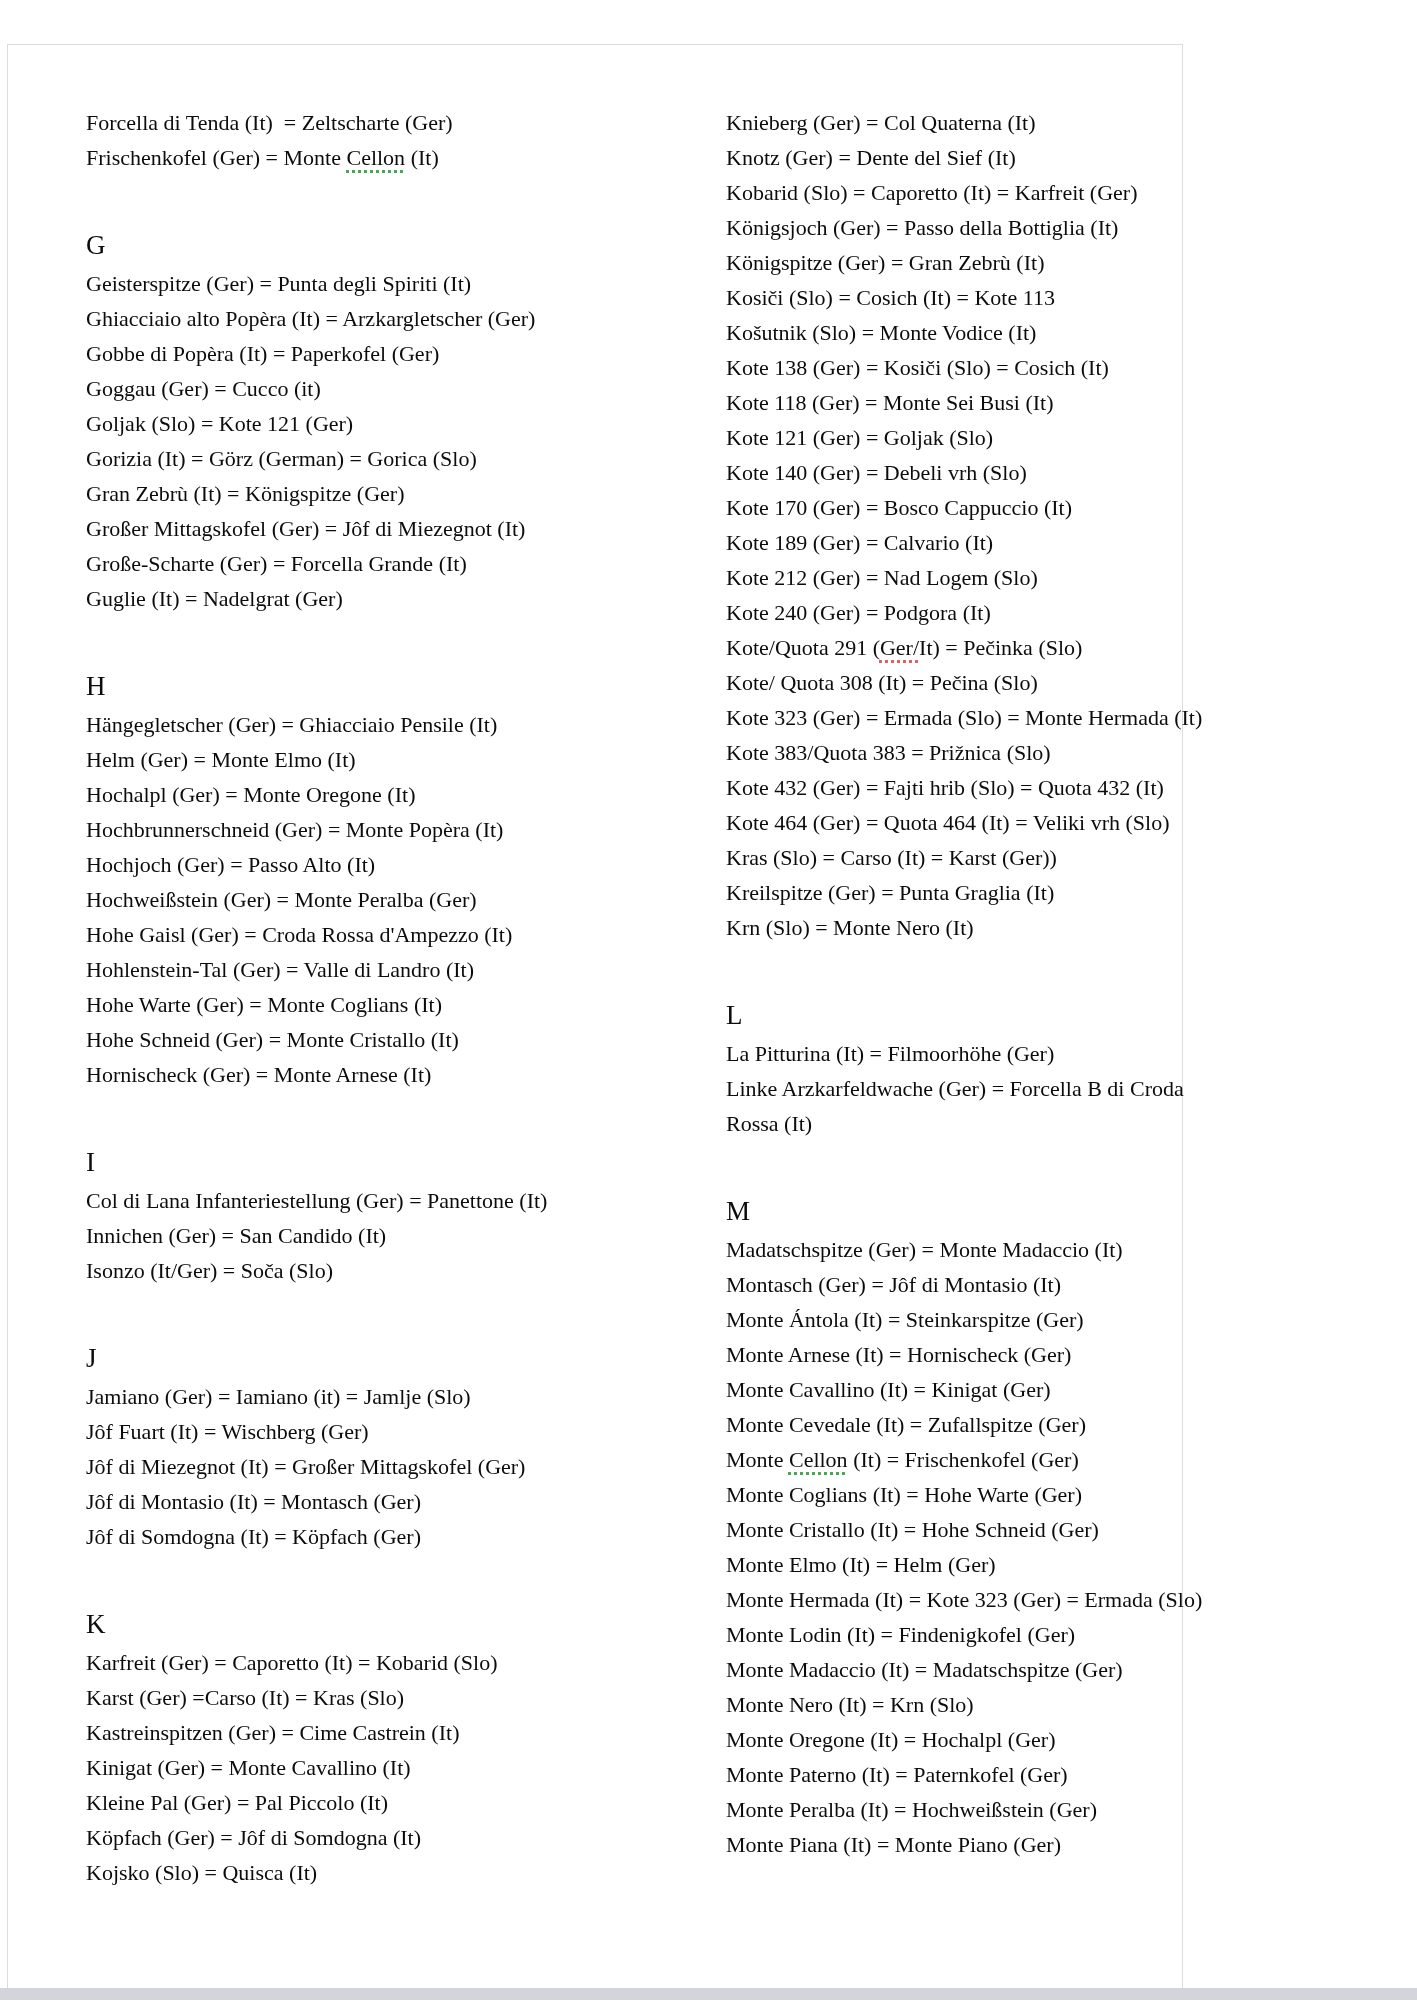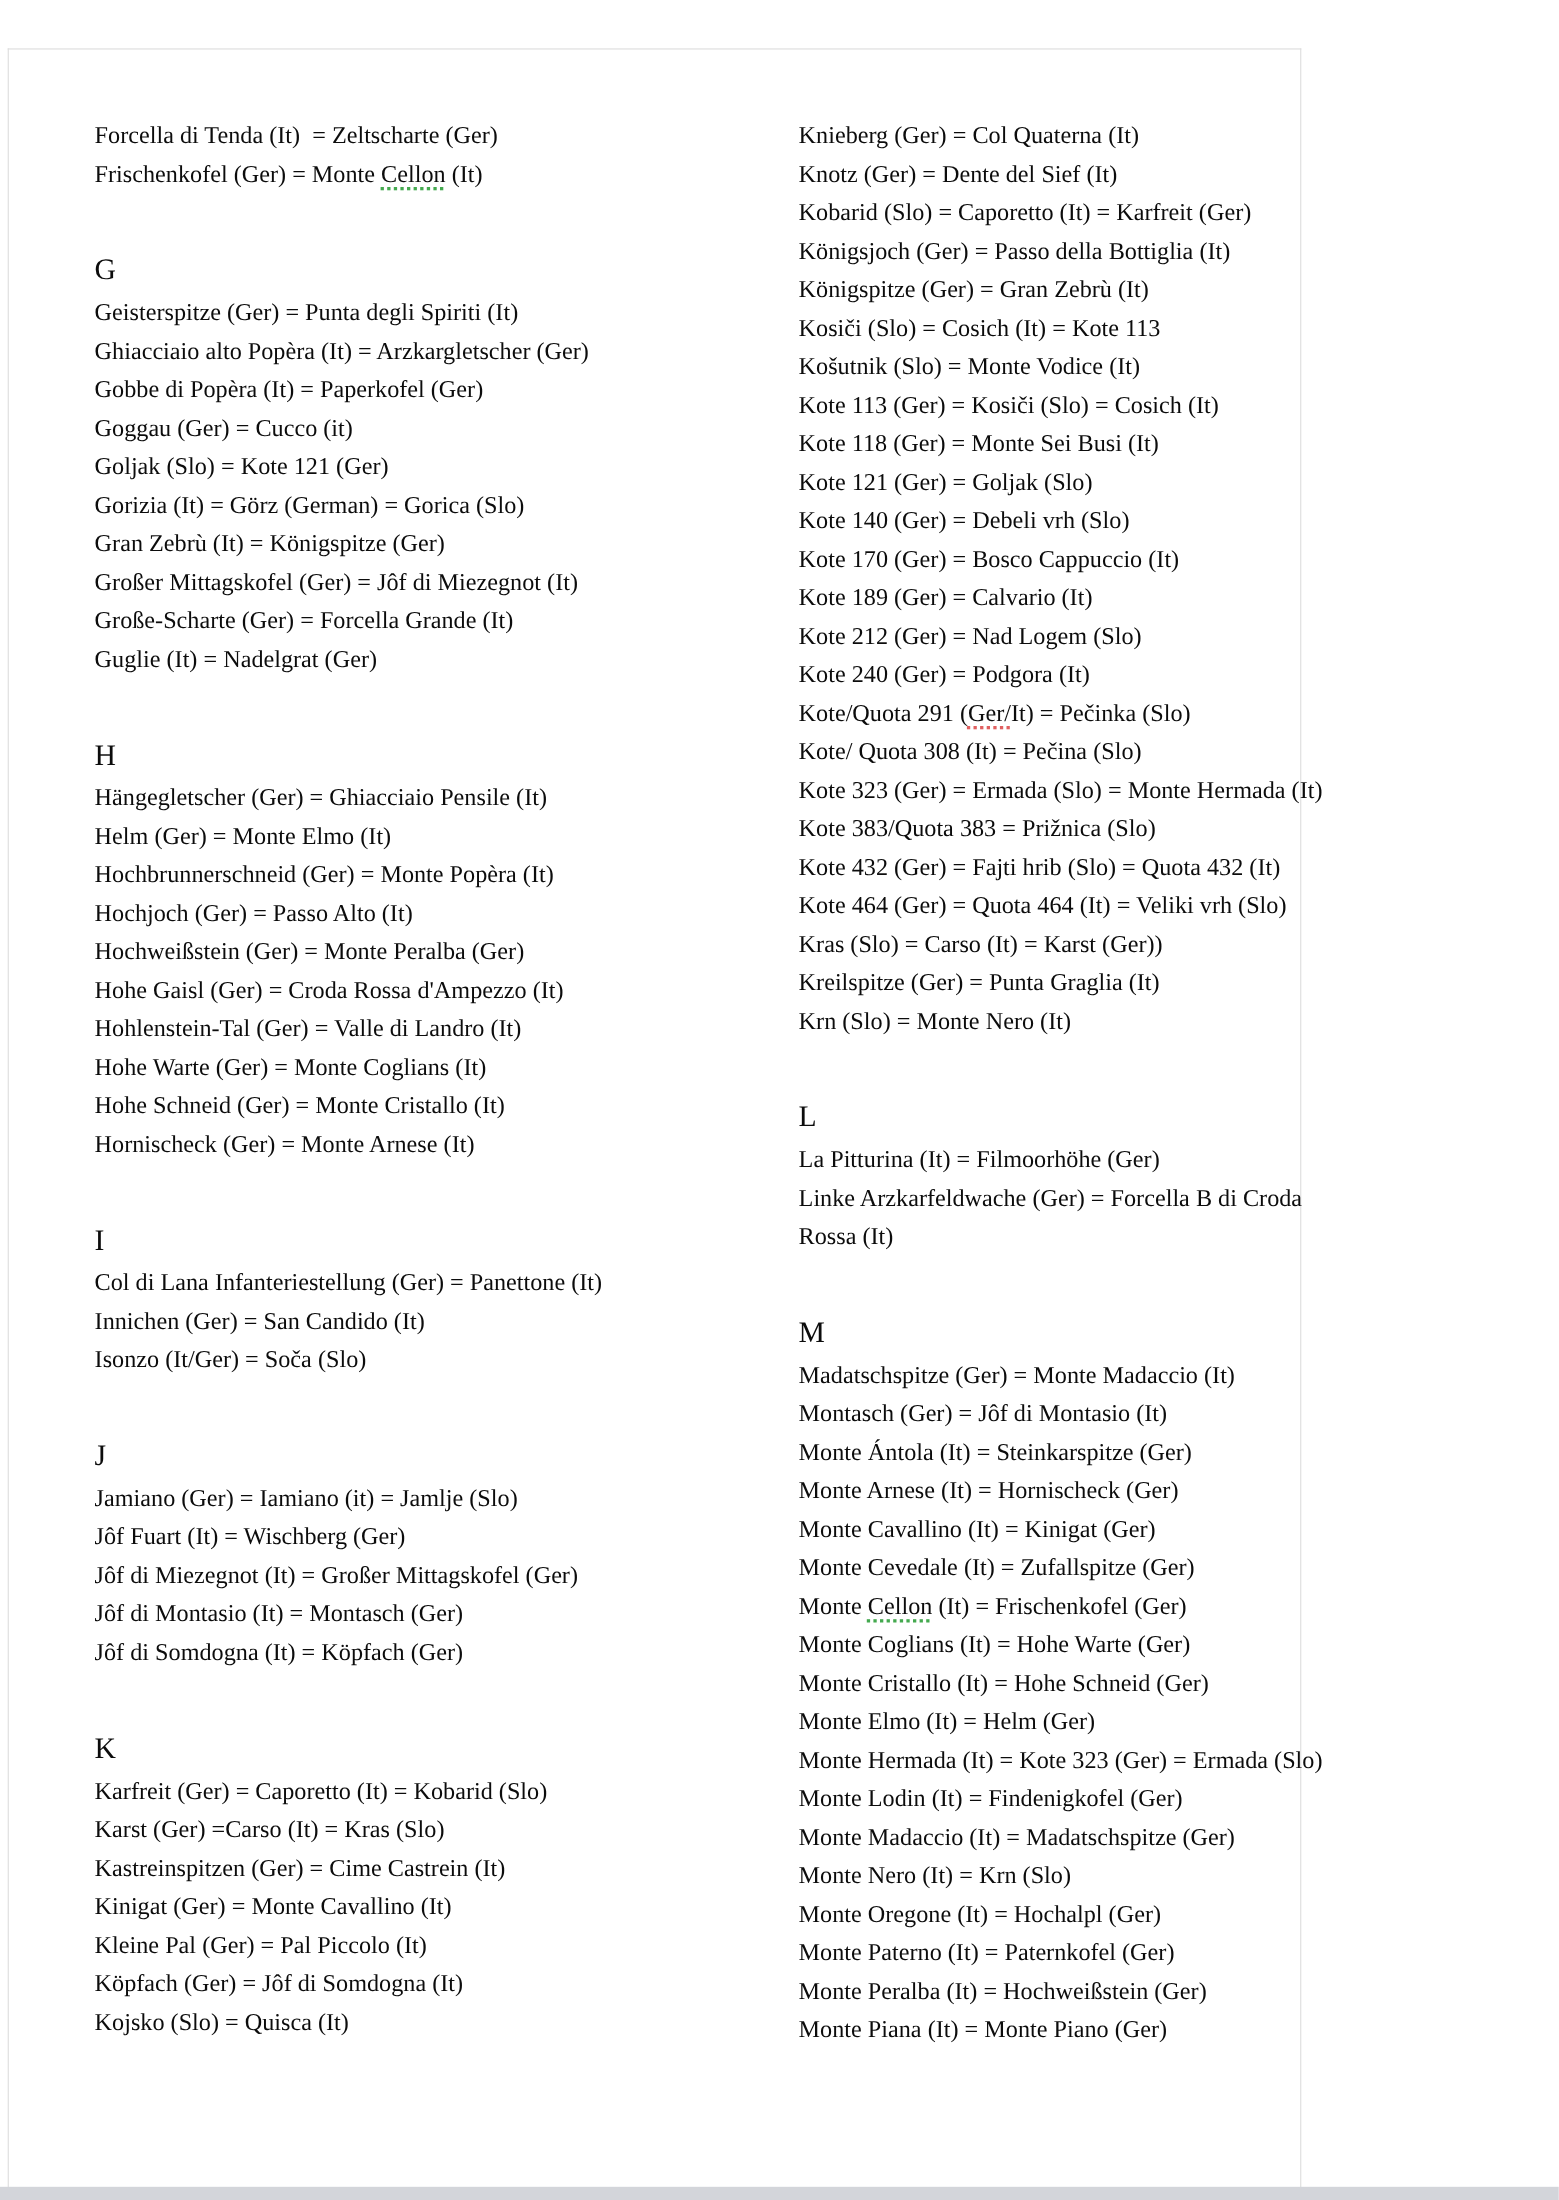--- a/index.html
+++ b/index.html
@@ -69,20 +69,21 @@
         <div class="line">Gorizia (It) = Görz (German) = Gorica (Slo)</div>
         <div class="line">Gran Zebrù (It) = Königspitze (Ger)</div>
         <div class="line">Großer Mittagskofel (Ger) = Jôf di Miezegnot (It)</div>
         <div class="line">Große-Scharte (Ger) = Forcella Grande (It)</div>
         <div class="line">Guglie (It) = Nadelgrat (Ger)</div>
       </div>
       <div class="heading">H</div>
       <div class="para">
         <div class="line">Hängegletscher (Ger) = Ghiacciaio Pensile (It)</div>
         <div class="line">Helm (Ger) = Monte Elmo (It)</div>
+        <div class="line">Hochalpl (Ger) = Monte Oregone (It)</div>
         <div class="line">Hochbrunnerschneid (Ger) = Monte Popèra (It)</div>
         <div class="line">Hochjoch (Ger) = Passo Alto (It)</div>
         <div class="line">Hochweißstein (Ger) = Monte Peralba (Ger)</div>
         <div class="line">Hohe Gaisl (Ger) = Croda Rossa d'Ampezzo (It)</div>
         <div class="line">Hohlenstein-Tal (Ger) = Valle di Landro (It)</div>
         <div class="line">Hohe Warte (Ger) = Monte Coglians (It)</div>
         <div class="line">Hohe Schneid (Ger) = Monte Cristallo (It)</div>
         <div class="line">Hornischeck (Ger) = Monte Arnese (It)</div>
       </div>
       <div class="heading">I</div>
@@ -112,21 +113,21 @@
     </div>
   <div class="col col-right">
       <div class="para">
         <div class="line">Knieberg (Ger) = Col Quaterna (It)</div>
         <div class="line">Knotz (Ger) = Dente del Sief (It)</div>
         <div class="line">Kobarid (Slo) = Caporetto (It) = Karfreit (Ger)</div>
         <div class="line">Königsjoch (Ger) = Passo della Bottiglia (It)</div>
         <div class="line">Königspitze (Ger) = Gran Zebrù (It)</div>
         <div class="line">Kosiči (Slo) = Cosich (It) = Kote 113</div>
         <div class="line">Košutnik (Slo) = Monte Vodice (It)</div>
-        <div class="line">Kote 113 (Ger) = Kosiči (Slo) = Cosich (It)</div>
+        <div class="line">Kote 138 (Ger) = Kosiči (Slo) = Cosich (It)</div>
         <div class="line">Kote 118 (Ger) = Monte Sei Busi (It)</div>
         <div class="line">Kote 121 (Ger) = Goljak (Slo)</div>
         <div class="line">Kote 140 (Ger) = Debeli vrh (Slo)</div>
         <div class="line">Kote 170 (Ger) = Bosco Cappuccio (It)</div>
         <div class="line">Kote 189 (Ger) = Calvario (It)</div>
         <div class="line">Kote 212 (Ger) = Nad Logem (Slo)</div>
         <div class="line">Kote 240 (Ger) = Podgora (It)</div>
         <div class="line">Kote/Quota 291 (<span class="mark" style="text-decoration-color: rgb(224, 96, 96);">Ger/</span>It) = Pečinka (Slo)</div>
         <div class="line">Kote/ Quota 308 (It) = Pečina (Slo)</div>
         <div class="line">Kote 323 (Ger) = Ermada (Slo) = Monte Hermada (It)</div>

